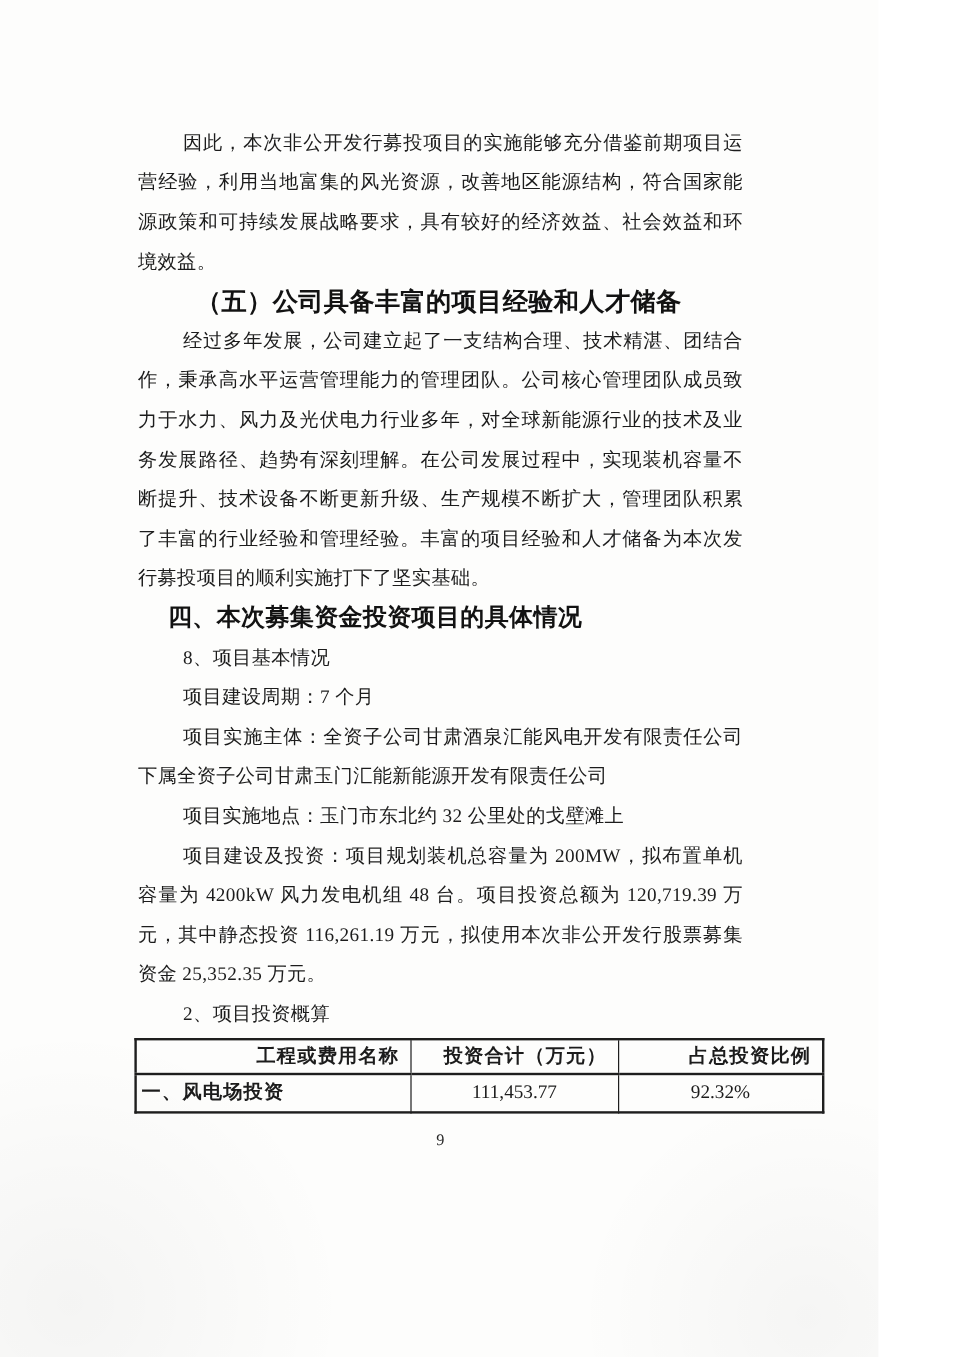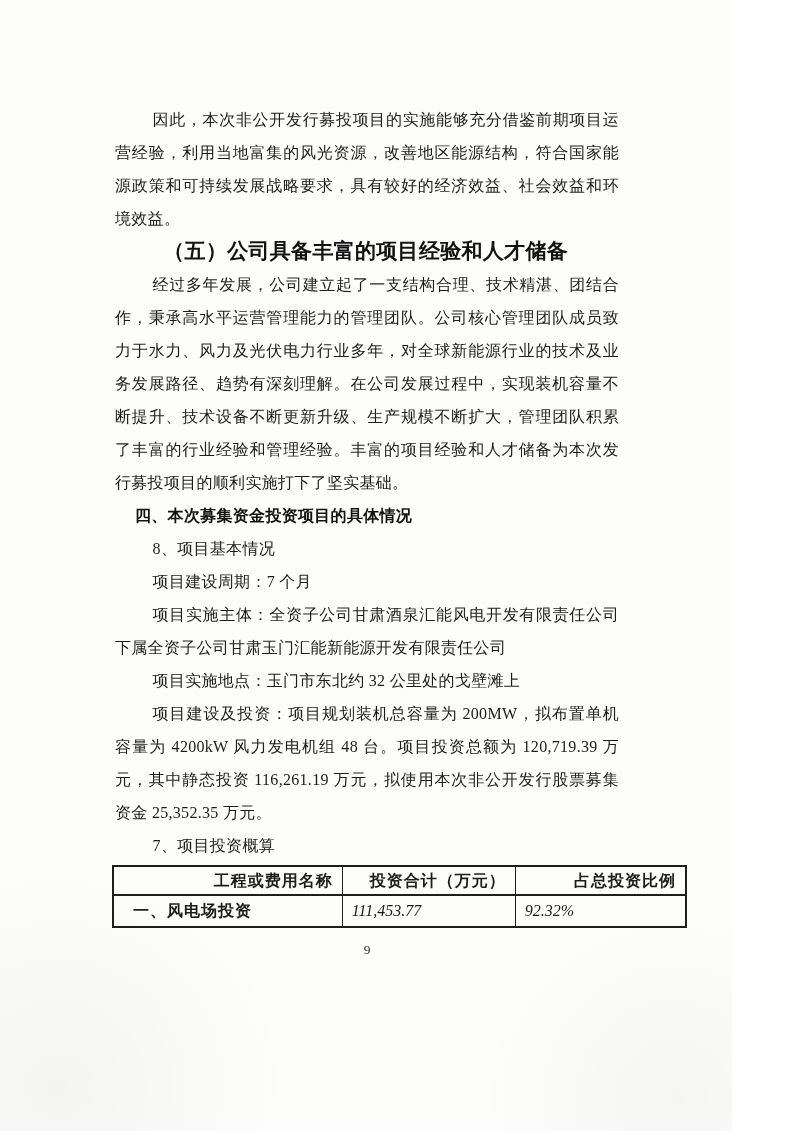--- a/index.html
+++ b/index.html
@@ -24,21 +24,21 @@
     letter-spacing: 0.3px;
     overflow: hidden;
   }
   .para {
     margin: 0;
     text-align: justify;
     text-indent: 2.35em;
   }
   .h-main {
     margin: 0;
-    font-size: 16px;
+    font-size: 20px;
     line-height: 33px;
     font-weight: 700;
     color: #121212;
     text-indent: 1.25em;
   }
   .h-sub {
     margin: 0;
     font-size: 21px;
     line-height: 33px;
     font-weight: 700;
@@ -65,28 +65,27 @@
   }
   .invest-table thead th {
     font-weight: 700;
     text-align: right;
     border-bottom: 2.5px solid #1e1e1e;
     letter-spacing: 1px;
   }
   .invest-table td.row-label {
     font-weight: 700;
     text-align: left;
-    padding-left: 19px;
+    padding-left: 4px;
     letter-spacing: 1px;
   }
   .invest-table td.num {
-    text-align: left;
+    text-align: center;
     font-weight: 400;
     letter-spacing: 0;
-    font-style: italic;
   }
   .invest-table tbody td {
     height: 32px;
   }
   .page-number {
     margin-top: 13px;
     text-align: center;
     font-size: 13.5px;
     line-height: 18px;
     color: #2a2a2a;
@@ -111,21 +110,21 @@
   <p class="para">8、项目基本情况</p>
 
   <p class="para">项目建设周期：7 个月</p>
 
   <p class="para">项目实施主体：全资子公司甘肃酒泉汇能风电开发有限责任公司下属全资子公司甘肃玉门汇能新能源开发有限责任公司</p>
 
   <p class="para">项目实施地点：玉门市东北约 32 公里处的戈壁滩上</p>
 
   <p class="para">项目建设及投资：项目规划装机总容量为 200MW，拟布置单机容量为 4200kW 风力发电机组 48 台。项目投资总额为 120,719.39 万元，其中静态投资 116,261.19 万元，拟使用本次非公开发行股票募集资金 25,352.35 万元。</p>
 
-  <p class="para">7、项目投资概算</p>
+  <p class="para">2、项目投资概算</p>
 
   <table class="invest-table">
     <colgroup>
       <col style="width:40%">
       <col style="width:30.2%">
       <col style="width:29.8%">
     </colgroup>
     <thead>
       <tr>
         <th>工程或费用名称</th>

